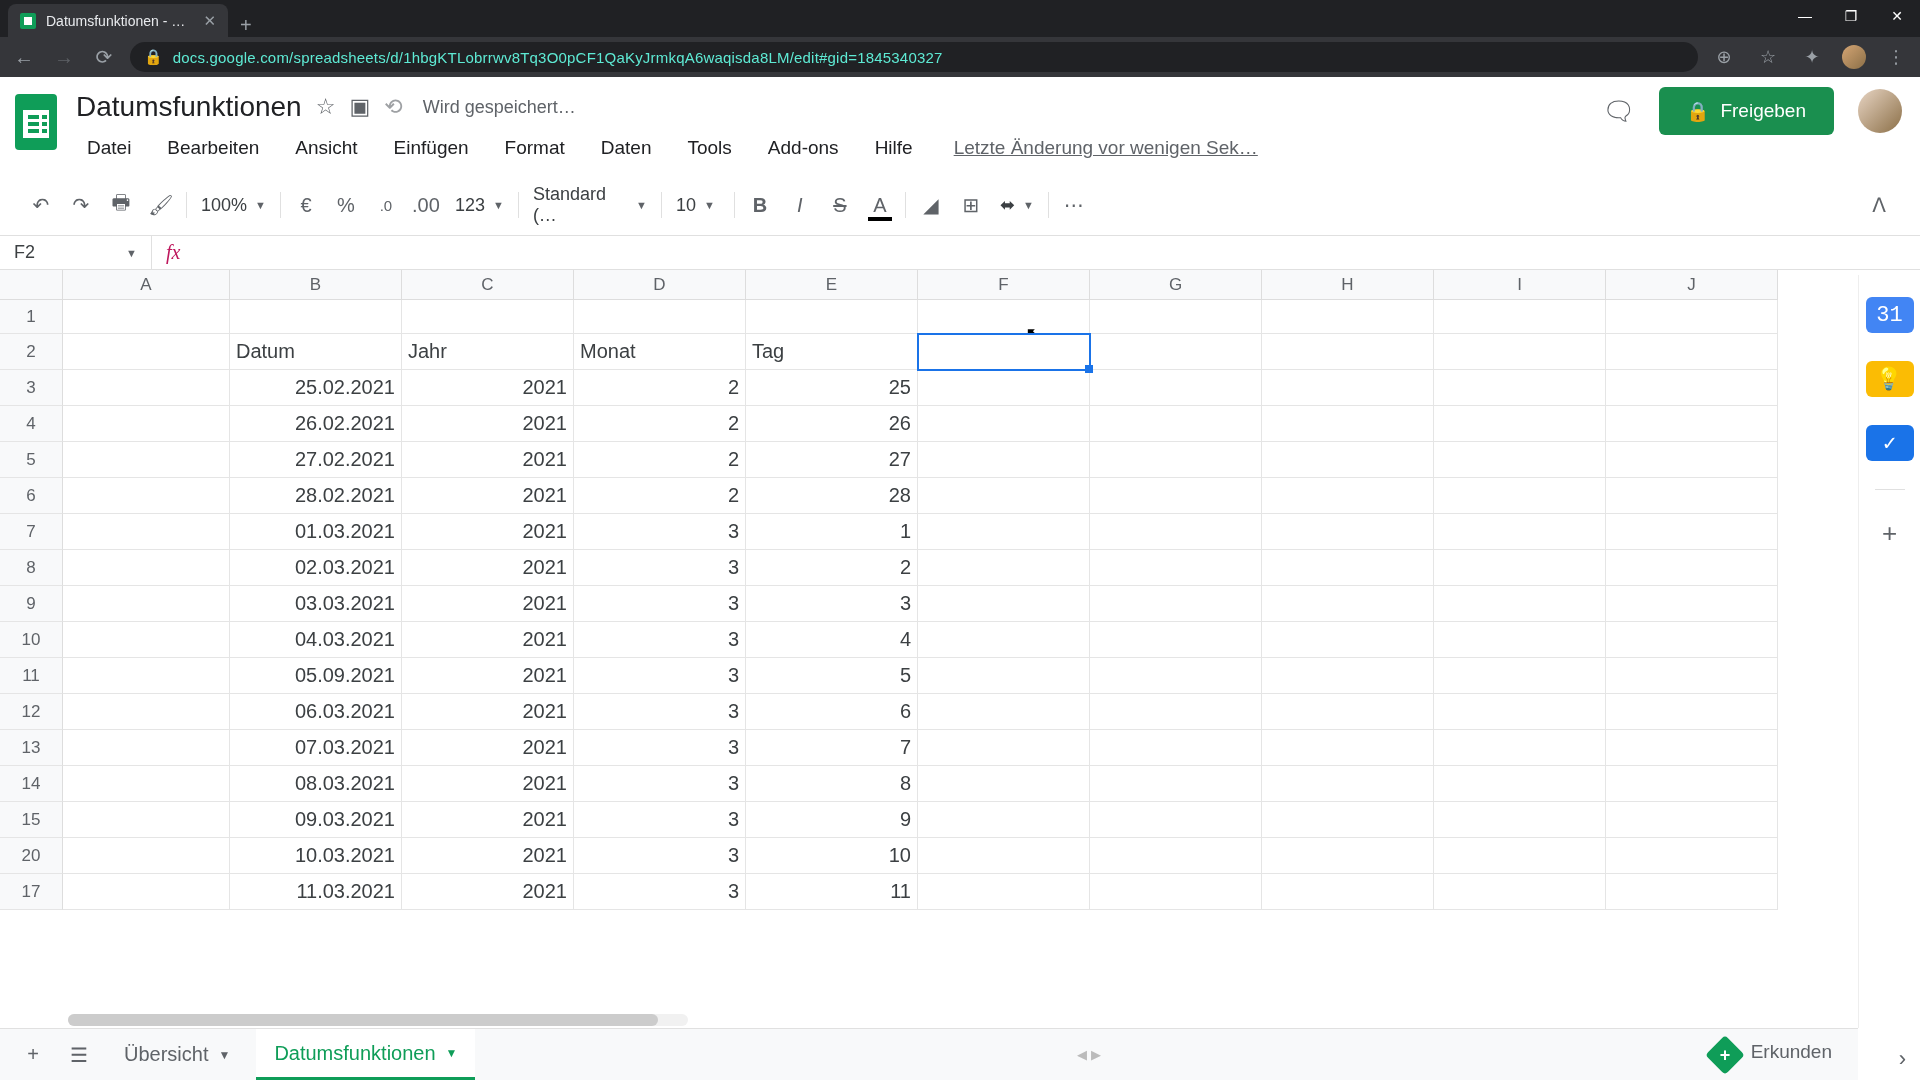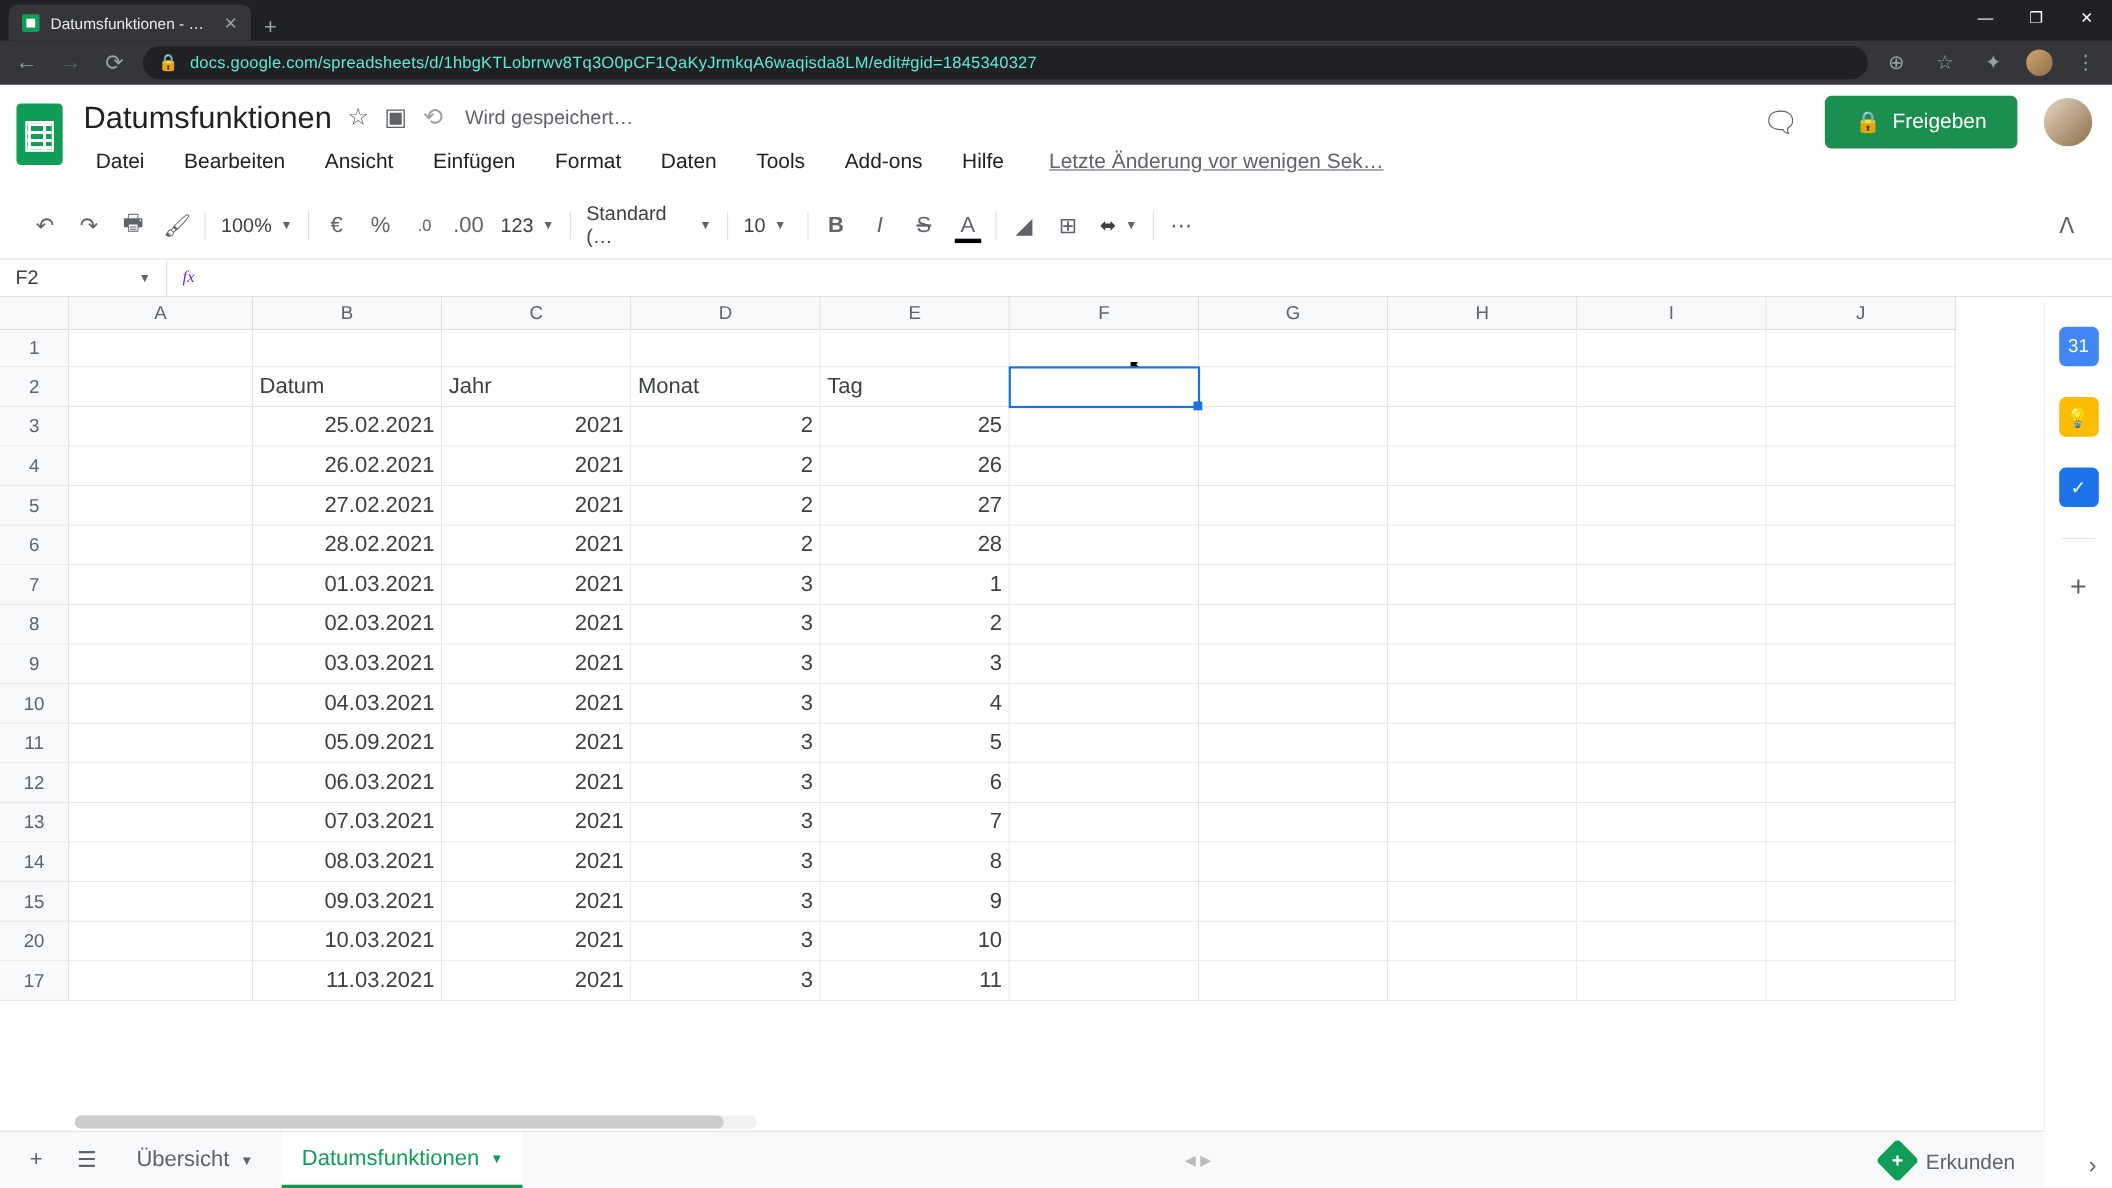--- a/index.html
+++ b/index.html
@@ -50,54 +50,54 @@
 .tb-sep { width: 1px; height: 26px; background: #e0e0e0; margin: 0 4px; }
 .tb-select { display: flex; align-items: center; gap: 8px; color: #3c4043; font-size: 18px; padding: 0 8px; cursor: pointer; }
 .caret { font-size: 11px; color: #5f6368; }
 .tb-right { margin-left: auto; }
 .text-color-btn { position: relative; }
 .text-color-btn::after { content: ''; position: absolute; bottom: 1px; left: 7px; right: 7px; height: 4px; background: #000; }
 
 
 .formula-bar { display: flex; align-items: center; height: 34px; border-bottom: 1px solid #e0e0e0; }
 .cell-ref { width: 152px; padding: 0 14px; font-size: 18px; color: #3c4043; border-right: 1px solid #e0e0e0; height: 100%; display: flex; align-items: center; justify-content: space-between; }
-.fx-label { font-style: italic; color: #6d28d9; font-size: 15px; padding: 0 14px; font-family: serif; }
+.fx-label { font-style: italic; color: #be185d; font-size: 20px; padding: 0 14px; font-family: serif; }
 .formula-input { flex: 1; border: none; outline: none; font-size: 16px; }
 
 
 .grid-wrap { flex: 1; position: relative; overflow: hidden; }
 .grid { display: grid; grid-template-columns: 63px 167px 172px 172px 172px 172px 172px 172px 172px 172px 172px; font-size: 18px; color: #3c4043; }
 .corner { background: #f8f9fa; border-right: 1px solid #ddd; border-bottom: 1px solid #ddd; height: 30px; }
 .col-h { background: #f8f9fa; border-right: 1px solid #ddd; border-bottom: 1px solid #ddd; height: 30px; display: flex; align-items: center; justify-content: center; font-size: 17px; color: #5f6368; }
 .row-h { background: #f8f9fa; border-right: 1px solid #ddd; border-bottom: 1px solid #e5e5e5; display: flex; align-items: center; justify-content: center; font-size: 17px; color: #5f6368; }
 .cell { border-right: 1px solid #e5e5e5; border-bottom: 1px solid #e5e5e5; padding: 0 6px; display: flex; align-items: center; background: #fff; font-size: 20px; }
 .cell.num { justify-content: flex-end; }
 .rh-34 { height: 34px; }
 .rh-36 { height: 36px; }
 
 .selected { outline: 2px solid #1a73e8; outline-offset: -1px; position: relative; background: #fff; z-index: 2; }
 .selected::after { content: ''; position: absolute; right: -4px; bottom: -4px; width: 8px; height: 8px; background: #1a73e8; }
 
 .cursor { position: absolute; left: 1025px; top: 52px; font-size: 20px; pointer-events: none; }
 
 
 .side-panel { position: absolute; right: 0; top: 198px; bottom: 52px; width: 62px; background: #fff; border-left: 1px solid #eee; display: flex; flex-direction: column; align-items: center; gap: 28px; padding-top: 22px; }
-.side-icon { width: 36px; height: 36px; border-radius: 6px; display: flex; align-items: center; justify-content: center; font-size: 17px; color: #fff; cursor: pointer; }
+.side-icon { width: 48px; height: 36px; border-radius: 6px; display: flex; align-items: center; justify-content: center; font-size: 22px; color: #fff; cursor: pointer; font-family: Liberation Mono, monospace; }
 .side-cal { background: #4285f4; }
 .side-keep { background: #fbbc04; }
 .side-tasks { background: #1a73e8; }
 .side-divider { width: 30px; height: 1px; background: #e0e0e0; }
 .side-plus { color: #5f6368; font-size: 26px; cursor: pointer; }
 
 
 .sheet-tabs { position: absolute; bottom: 0; left: 0; right: 62px; height: 52px; background: #f8f9fa; border-top: 1px solid #e0e0e0; display: flex; align-items: center; padding: 0 14px; gap: 8px; }
 .sheet-tab { padding: 0 18px; height: 100%; display: flex; align-items: center; gap: 10px; font-size: 20px; color: #5f6368; cursor: pointer; }
 .sheet-tab.active { color: #0f9d58; border-bottom: 3px solid #0f9d58; font-weight: 500; background: #fff; }
 .tab-menu-caret { font-size: 12px; }
-.explore-btn { margin-left: auto; display: flex; align-items: flex-end; gap: 12px; color: #5f6368; font-size: 19px; cursor: pointer; padding-right: 12px; }
+.explore-btn { margin-left: auto; display: flex; align-items: flex-start; gap: 12px; color: #5f6368; font-size: 19px; cursor: pointer; padding-right: 12px; }
 .explore-icon { width: 28px; height: 28px; background: #0f9d58; border-radius: 4px; transform: rotate(45deg); position: relative; }
 .explore-icon::after { content: '+'; position: absolute; inset: 0; display: flex; align-items: center; justify-content: center; transform: rotate(-45deg); color: #fff; font-size: 18px; font-weight: bold; }
 .side-expand { position: absolute; right: 14px; bottom: 8px; color: #5f6368; font-size: 22px; cursor: pointer; }
 
 .h-scroll { position: absolute; bottom: 54px; left: 68px; width: 620px; height: 12px; background: #f1f1f1; border-radius: 6px; }
 .h-scroll-thumb { position: absolute; left: 0; width: 590px; height: 100%; background: #ccc; border-radius: 6px; }
 
 .nav-arrows { margin-left: auto; display: flex; gap: 4px; color: #bbb; font-size: 13px; padding-right: 8px; }
 </style>
 </head>

